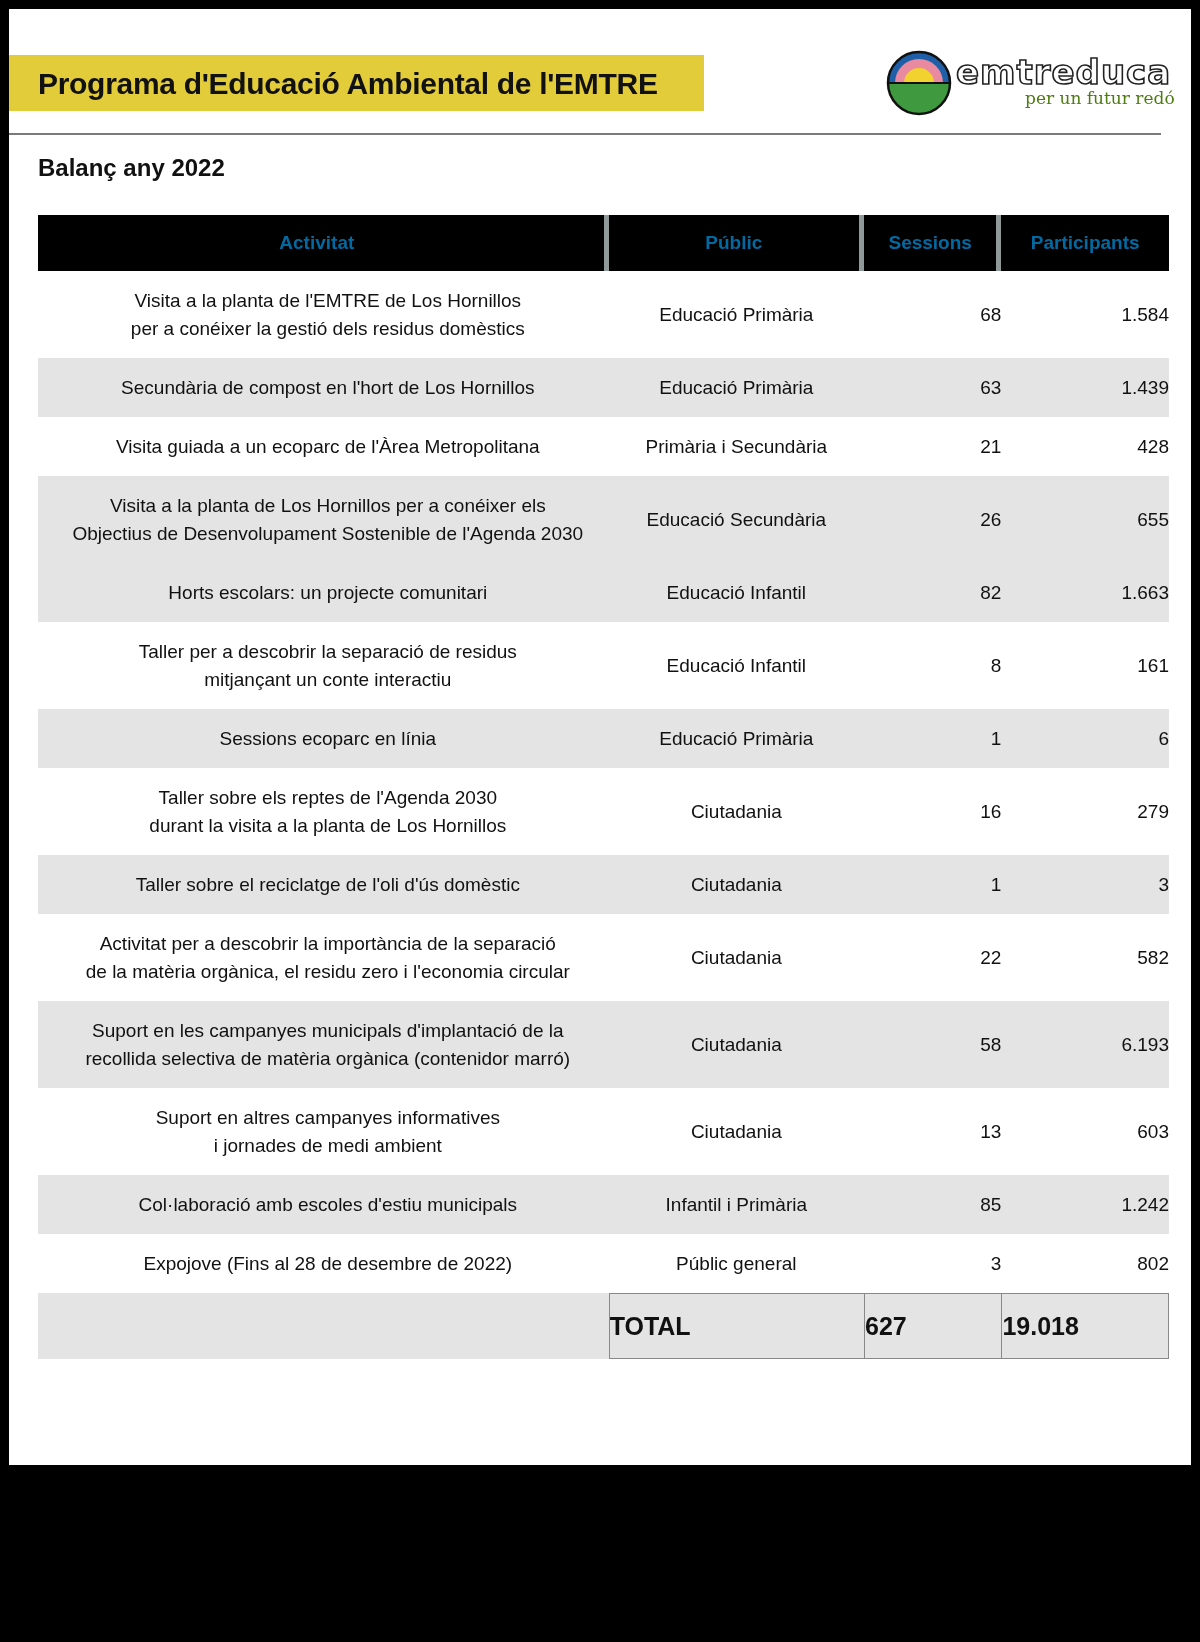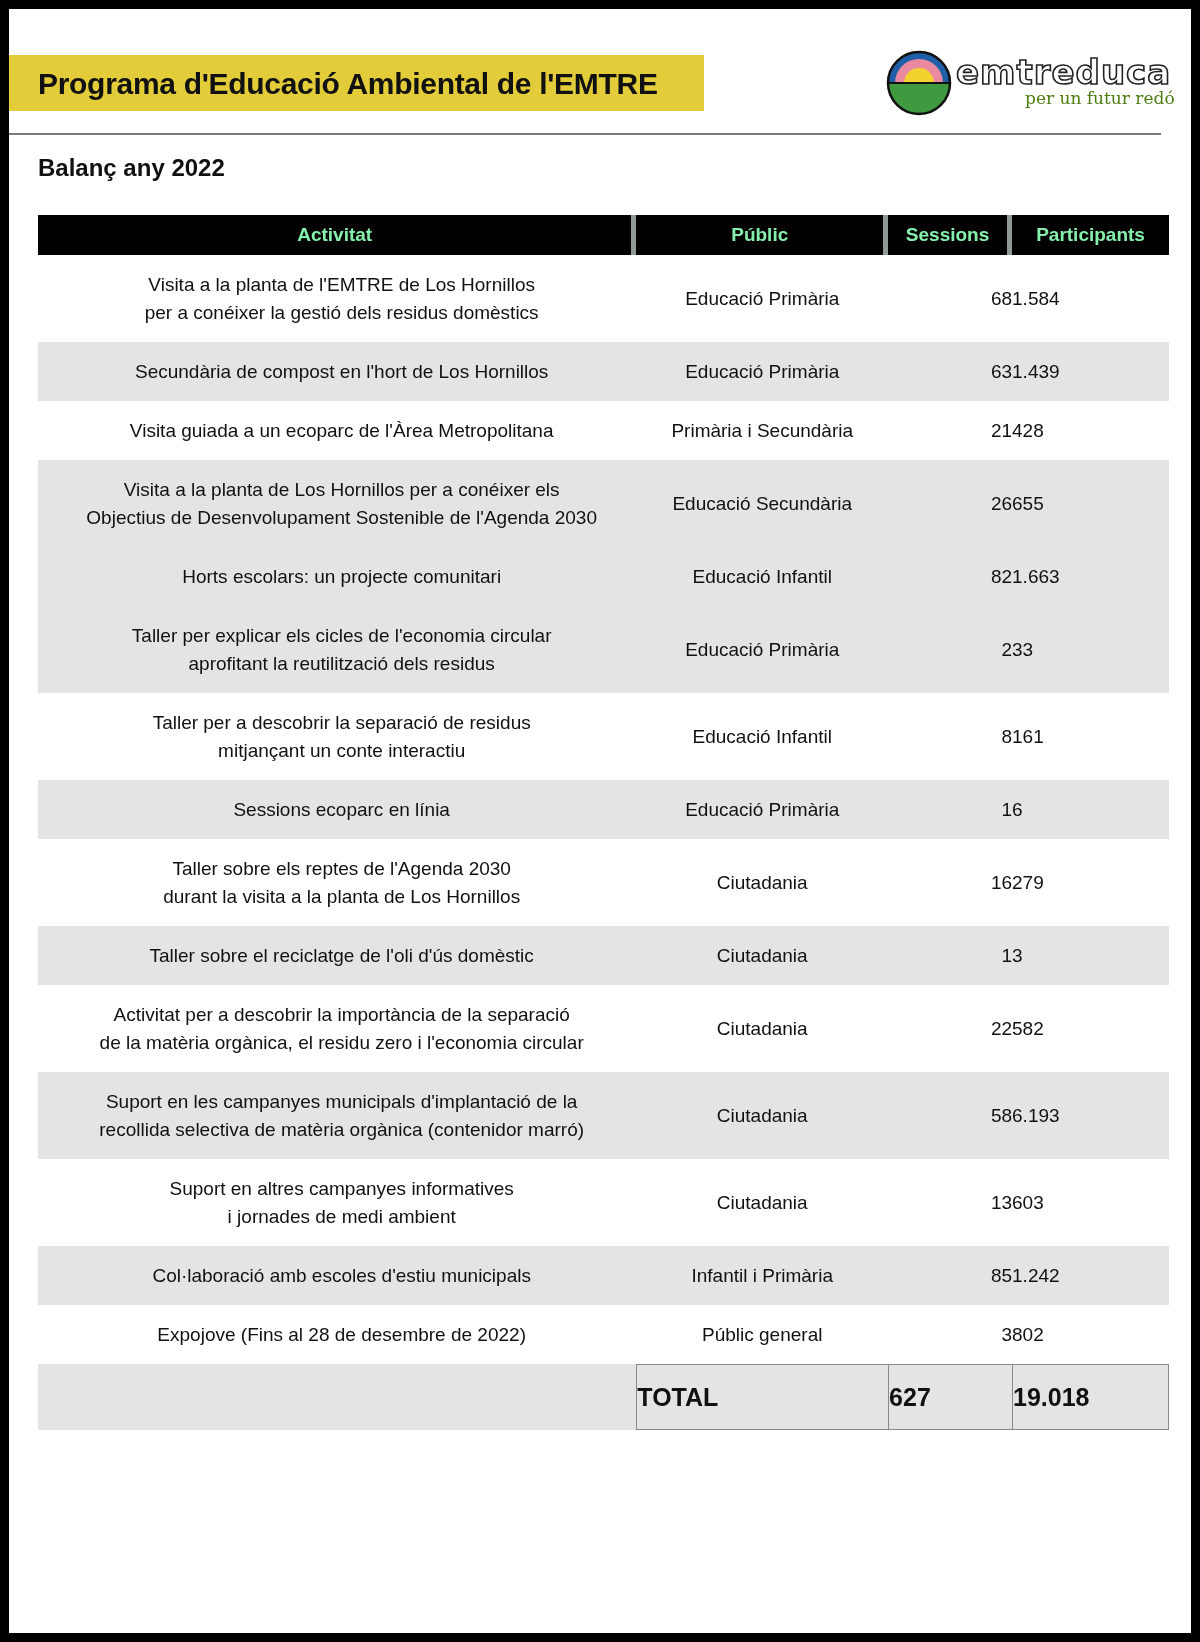--- a/index.html
+++ b/index.html
@@ -2,21 +2,21 @@
 <html><head>
 <meta charset="utf-8">
 <style>
   html, body { margin: 0; padding: 0; }
   body {
     width: 1200px; height: 1642px; background: #000;
     font-family: "Liberation Sans", sans-serif; color: #111;
     position: relative; overflow: hidden;
   }
   .page {
-    position: absolute; left: 9px; top: 9px; width: 1182px; height: 1624px;
+    position: absolute; left: 9px; top: 9px; width: 1182px; height: 1456px;
     background: #fff;
   }
   .title-band {
     position: absolute; left: 0; top: 46px; width: 695px; height: 56px;
     background: #e3cc3a;
   }
   .title-band .t {
     position: absolute; left: 29px; top: 12px;
     font-size: 30px; font-weight: bold; letter-spacing: -0.3px; color: #111;
     white-space: nowrap;
@@ -35,30 +35,30 @@
   }
   .rule { position: absolute; left: 0; top: 124px; width: 1152px; height: 2px; background: #7a7a7a; }
   .subtitle { position: absolute; left: 29px; top: 145px; font-size: 24px; font-weight: bold; color: #111; }
 
   table.data {
     position: absolute; left: 29px; top: 206px; width: 1131px;
     border-collapse: separate; border-spacing: 0;
     font-size: 19px;
   }
   table.data th {
-    background: #000; color: #86efac; font-size: 19px; font-weight: bold;
-    height: 40px; padding: 0; text-align: center;
+    background: #000; color: #0369a1; font-size: 19px; font-weight: bold;
+    height: 40px; padding: 8px; text-align: center;
     border-right: 5px solid #8f9a98;
   }
   table.data th:last-child { border-right: none; }
   table.data td { padding: 0; vertical-align: middle; }
   .c-act { width: 590px; text-align: center; padding-left: 9px !important; line-height: 28px; }
   .c-pub { width: 247px; text-align: center; }
   .c-ses { width: 119px; text-align: right; }
-  .c-par { width: 155px; text-align: left; }
+  .c-par { width: 155px; text-align: right; }
   tr.r1 td { height: 59px; }
   tr.r2 td { height: 87px; }
   tr.odd td { background: #fff; }
   tr.even td { background: #e4e4e4; }
   tr.total td { height: 64px; background: #e4e4e4; }
   tr.total td.tb {
     font-size: 25px; font-weight: bold; text-align: left;
     border-top: 1px solid #888; border-bottom: 1px solid #888; border-left: 1px solid #888;
   }
   tr.total td.tb.last { border-right: 1px solid #888; }
@@ -139,29 +139,20 @@
           <td class="c-par">655</td>
         </tr>
         <tr class="even r1">
           <td class="c-act">
             <div>Horts escolars: un projecte comunitari</div>
           </td>
           <td class="c-pub">Educació Infantil</td>
           <td class="c-ses">82</td>
           <td class="c-par">1.663</td>
         </tr>
-        <tr class="even r2">
-          <td class="c-act">
-            <div>Taller per explicar els cicles de l'economia circular</div>
-            <div>aprofitant la reutilització dels residus</div>
-          </td>
-          <td class="c-pub">Educació Primària</td>
-          <td class="c-ses">2</td>
-          <td class="c-par">33</td>
-        </tr>
         <tr class="odd r2">
           <td class="c-act">
             <div>Taller per a descobrir la separació de residus</div>
             <div>mitjançant un conte interactiu</div>
           </td>
           <td class="c-pub">Educació Infantil</td>
           <td class="c-ses">8</td>
           <td class="c-par">161</td>
         </tr>
         <tr class="even r1">

